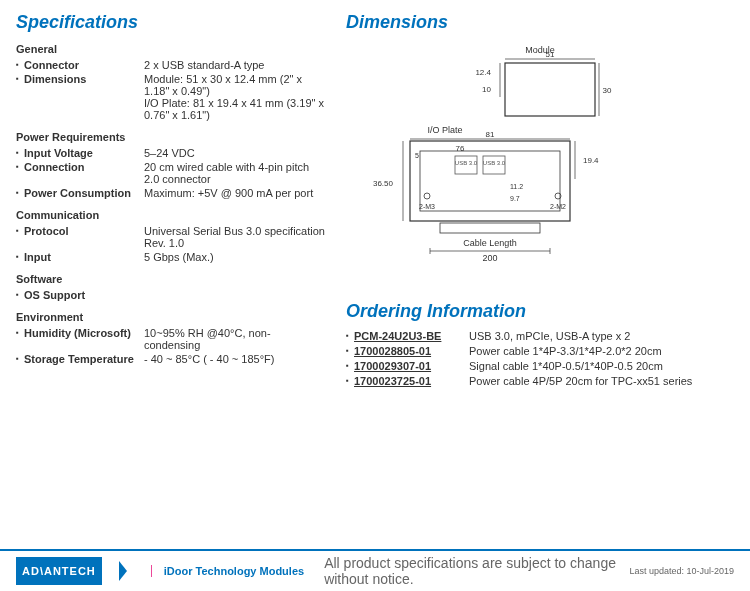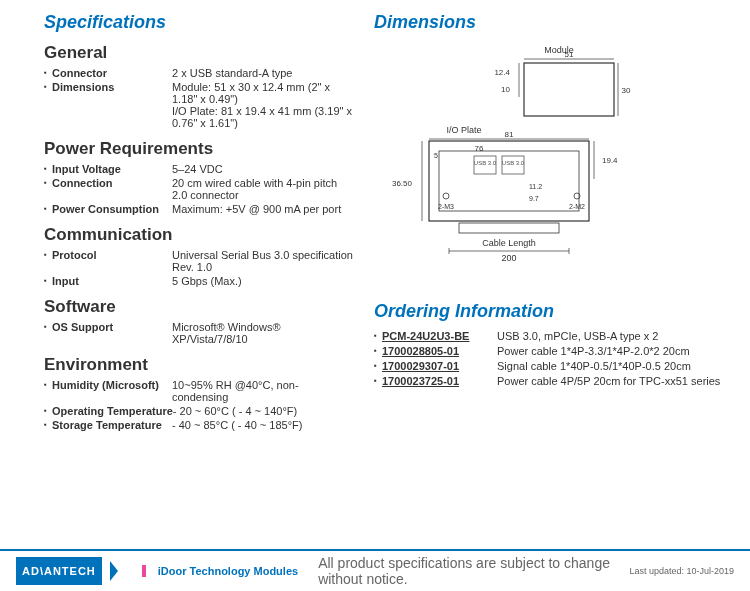--- a/index.html
+++ b/index.html
@@ -10,39 +10,38 @@
       background: #fff;
       width: 750px;
       min-height: 591px;
       position: relative;
     }
 
     .main-content {
       display: flex;
       padding: 12px 16px 8px 16px;
       gap: 20px;
-      margin-left: 28px;
     }
 
     
     .left-col {
       width: 310px;
       flex-shrink: 0;
     }
 
     .section-title {
       font-size: 18px;
       font-weight: bold;
       color: #0072bc;
       font-style: italic;
       margin-bottom: 8px;
     }
 
     .subsection-title {
-      font-size: 17px;
+      font-size: 11px;
       font-weight: bold;
       color: #333;
       margin-top: 10px;
       margin-bottom: 4px;
     }
 
     .spec-list {
       list-style: none;
       padding: 0;
     }
@@ -145,38 +144,38 @@
       margin-right: 16px;
     }
 
     .logo-advantech {
       background: #0072bc;
       color: #fff;
       font-weight: bold;
       font-size: 11px;
       padding: 8px 6px;
       letter-spacing: 1px;
-      margin-right: 8px;
+      margin-right: 17px;
     }
 
     .logo-triangle {
       width: 0;
       height: 0;
       border-top: 10px solid transparent;
       border-bottom: 10px solid transparent;
       border-left: 8px solid #0072bc;
       display: inline-block;
       margin-right: 8px;
     }
 
     .footer-tagline {
       font-size: 11px;
       font-weight: bold;
       color: #0072bc;
-      border-left: 4px solid #ec4899;
+      border-left: 1px solid #ec4899;
       padding-left: 12px;
     }
 
     .footer-disclaimer {
       flex: 1;
       font-size: 14px;
       color: #666;
       margin-left: 20px;
     }
 
@@ -231,33 +230,28 @@
       <li>
         <span class="spec-key">Input</span>
         <span class="spec-val">5 Gbps (Max.)</span>
       </li>
     </ul>
 
     <div class="subsection-title">Software</div>
     <ul class="spec-list">
       <li>
         <span class="spec-key">OS Support</span>
-        <span class="spec-val">Microsoft® Windows® XP/Vista/7/8/10</span>
       </li>
     </ul>
 
     <div class="subsection-title">Environment</div>
     <ul class="spec-list">
       <li>
         <span class="spec-key">Humidity (Microsoft)</span>
         <span class="spec-val">10~95% RH @40°C, non-condensing</span>
-      </li>
-      <li>
-        <span class="spec-key">Operating Temperature</span>
-        <span class="spec-val">- 20 ~ 60°C ( - 4 ~ 140°F)</span>
       </li>
       <li>
         <span class="spec-key">Storage Temperature</span>
         <span class="spec-val">- 40 ~ 85°C ( - 40 ~ 185°F)</span>
       </li>
     </ul>
   </div>
 
   <div class="right-col">
 

